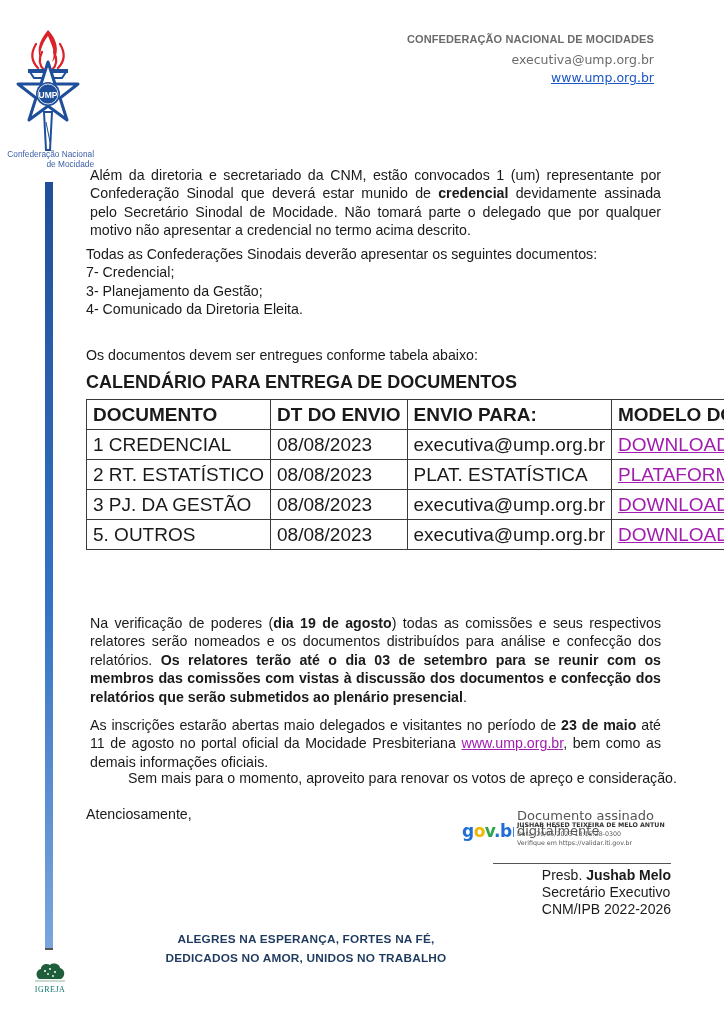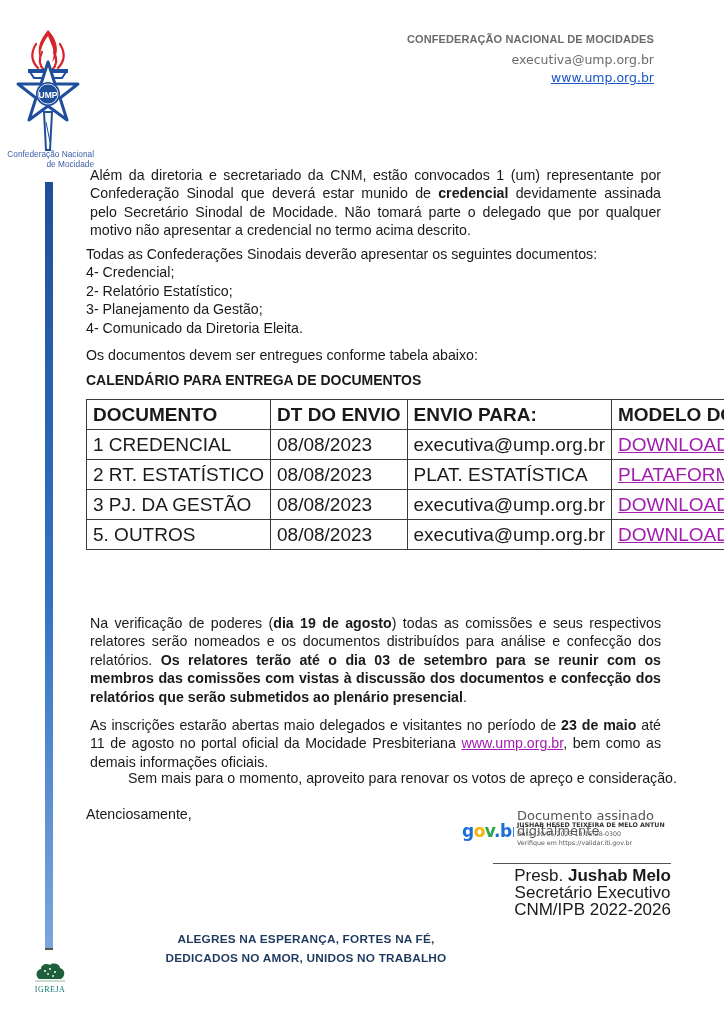--- a/index.html
+++ b/index.html
@@ -21,31 +21,31 @@
   .ipb-text { left:0px; top:985px; width:100px; text-align:center; color:#0f766e; font-family:"Liberation Serif", serif; }
   .ipb-text .l1 { font-size:8px; line-height:9px; letter-spacing:0.5px; }
   .ipb-text .l2 { font-size:16px; line-height:10px; letter-spacing:0.2px;margin-top:43px; }
   .ipb-text .l3 { font-size:6.5px; line-height:8px; letter-spacing:0.3px; }
   
   .txt { left:86px; width:579px; font-size:14.2px; line-height:18.4px; text-align:justify; }
   .txt p { margin:4px; }
   .list-line { display:block; }
   b { font-weight:bold; }
   a.lnk { color:#a21caf; text-decoration:underline; }
-  .cal-title { left:86px; top:372px; font-size:14px; font-weight:bold; }
+  .cal-title { left:86px; top:372px; font-size:18px; font-weight:bold; }
   
   table.cal { position:absolute; left:86px; top:399px; border-collapse:collapse; font-size:19px; }
   table.cal td, table.cal th { border:1.3px solid #3a3a3a; height:29px; padding:0 6px; text-align:left; white-space:nowrap; }
   table.cal th { font-weight:bold; }
   .c1 { width:138px; } .c2 { width:90px; } .c3 { width:168px; } .c4 { width:134px; }
   
   .govbr { left:462px; top:818px; width:52px; height:24px; }
   .sig-small { left:517px; font-family:"DejaVu Sans", sans-serif; color:#555; }
   .sig-line { left:493px; top:863px; width:178px; height:1px; background:#555; }
-  .sig-block { right:53px; top:867px; text-align:center; font-size:17px; line-height:17.2px; color:#1a1a1a; }
+  .sig-block { right:53px; top:867px; text-align:left; font-size:14px; line-height:17.2px; color:#1a1a1a; }
   .motto { left:0; width:612px; text-align:center; font-size:11.8px; font-weight:bold; color:#1f3a5f; letter-spacing:0.2px; }
 </style>
 </head>
 <body>
 
 <svg class="abs logo" viewBox="0 0 80 135">
 
   <g fill="none" stroke="#d8232a" stroke-width="2.2" stroke-linecap="round">
     <path d="M40 8 C30 20 28 30 34 40 C30 32 34 22 40 14 C44 24 48 30 44 40 C52 32 50 18 40 8 Z" fill="#d8232a" stroke="none"></path>
     <path d="M28 22 C22 32 24 40 30 46"></path>
@@ -77,22 +77,21 @@
 <div class="abs hdr-org">CONFEDERAÇÃO NACIONAL DE MOCIDADES</div>
 <div class="abs hdr-email">executiva@ump.org.br</div>
 <a class="abs hdr-web">www.ump.org.br</a>
 
 <div class="abs txt" style="top:162px;">
   <p><span>Além da diretoria e secretariado da CNM, estão convocados 1 (um) representante por Confederação Sinodal que deverá estar munido de </span><b>credencial</b><span> devidamente assinada pelo Secretário Sinodal de Mocidade. Não tomará parte o delegado que por qualquer motivo não apresentar a credencial no termo acima descrito.</span></p>
 </div>
 
 <div class="abs txt" style="top:245px;">
   <span class="list-line">Todas as Confederações Sinodais deverão apresentar os seguintes documentos:</span>
-  <span class="list-line">4- Credencial;</span>
-  <span class="list-line">2- Relatório Estatístico;</span>
+  <span class="list-line">7- Credencial;</span>
   <span class="list-line">3- Planejamento da Gestão;</span>
   <span class="list-line">4- Comunicado da Diretoria Eleita.</span>
 </div>
 
 <div class="abs txt" style="top:346px;">Os documentos devem ser entregues conforme tabela abaixo:</div>
 <div class="abs cal-title">CALENDÁRIO PARA ENTREGA DE DOCUMENTOS</div>
 
 <table class="cal">
   <tbody>
       <tr>

